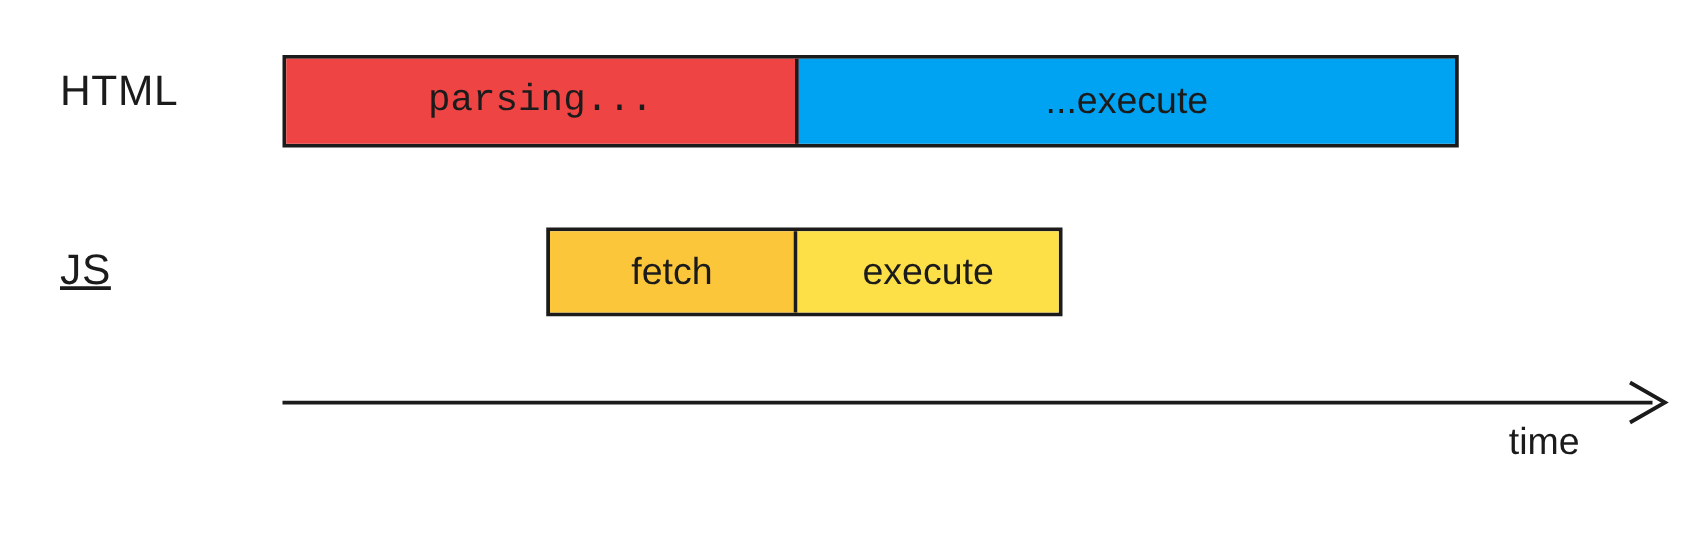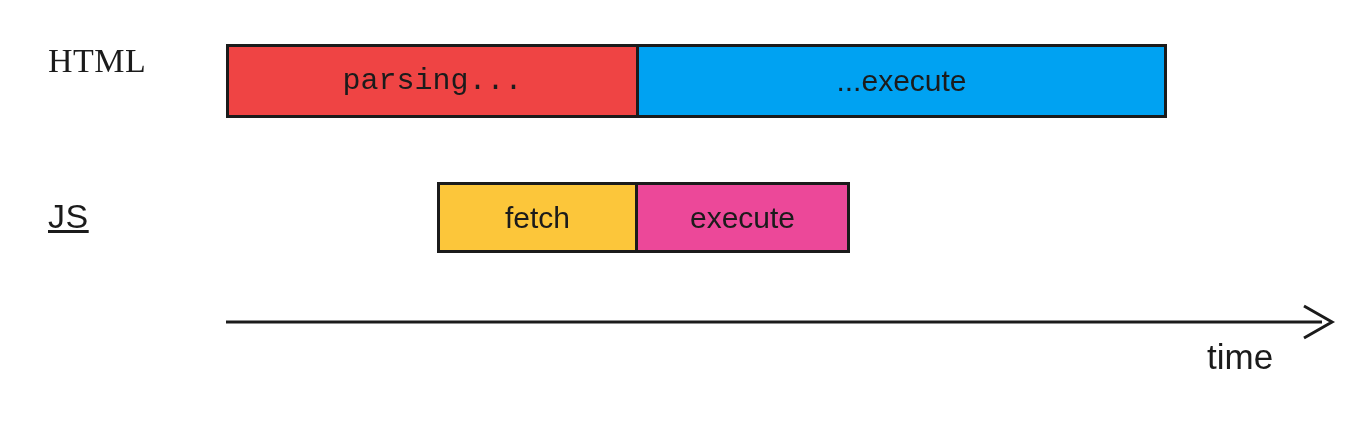--- a/index.html
+++ b/index.html
@@ -22,21 +22,21 @@
   }
   .row-label {
     position: absolute;
     left: 48px;
     font-size: 34px;
     font-weight: 400;
     letter-spacing: 0.5px;
     color: var(--text);
     line-height: 1;
   }
-  .html-label { top: 44px; font-family: Liberation Serif, serif; }
+  .html-label { top: 56px; }
   .js-label   { top: 199px; text-decoration: underline; }
 
   .bar {
     position: absolute;
     display: flex;
     border: 3px solid var(--outline);
     background: var(--bg);
   }
   .html-bar {
     left: 226px; top: 44px;
@@ -63,21 +63,21 @@
 
   .axis-svg {
     position: absolute;
     left: 0; top: 300px;
     width: 1360px; height: 50px;
     display: block;
   }
   .time-label {
     position: absolute;
     left: 1207px; top: 339px;
-    font-size: 35px;
+    font-size: 30px;
     color: var(--text);
     line-height: 1;
   }
 </style>
 </head>
 <body>
 
 <div class="canvas">
 
   <div class="row-label html-label">HTML</div>
@@ -90,21 +90,21 @@
       <span>...execute</span>
     </div>
   </div>
 
   <div class="row-label js-label">JS</div>
 
   <div class="bar js-bar">
     <div class="seg seg-w3" style="background: rgb(252, 198, 58);">
       <span>fetch</span>
     </div>
-    <div class="seg" style="background: #ec4899;">
+    <div class="seg" style="background: #fde047;">
       <span>execute</span>
     </div>
   </div>
 
   <svg class="axis-svg" viewBox="0 0 1360 50" xmlns="http://www.w3.org/2000/svg" aria-hidden="true">
     <line x1="226" y1="22" x2="1322" y2="22" stroke="#1b1b1b" stroke-width="3"></line>
     <polyline points="1304,6 1332,22 1304,38" fill="none" stroke="#1b1b1b" stroke-width="3"></polyline>
   </svg>
 
   <div class="time-label">time</div>

